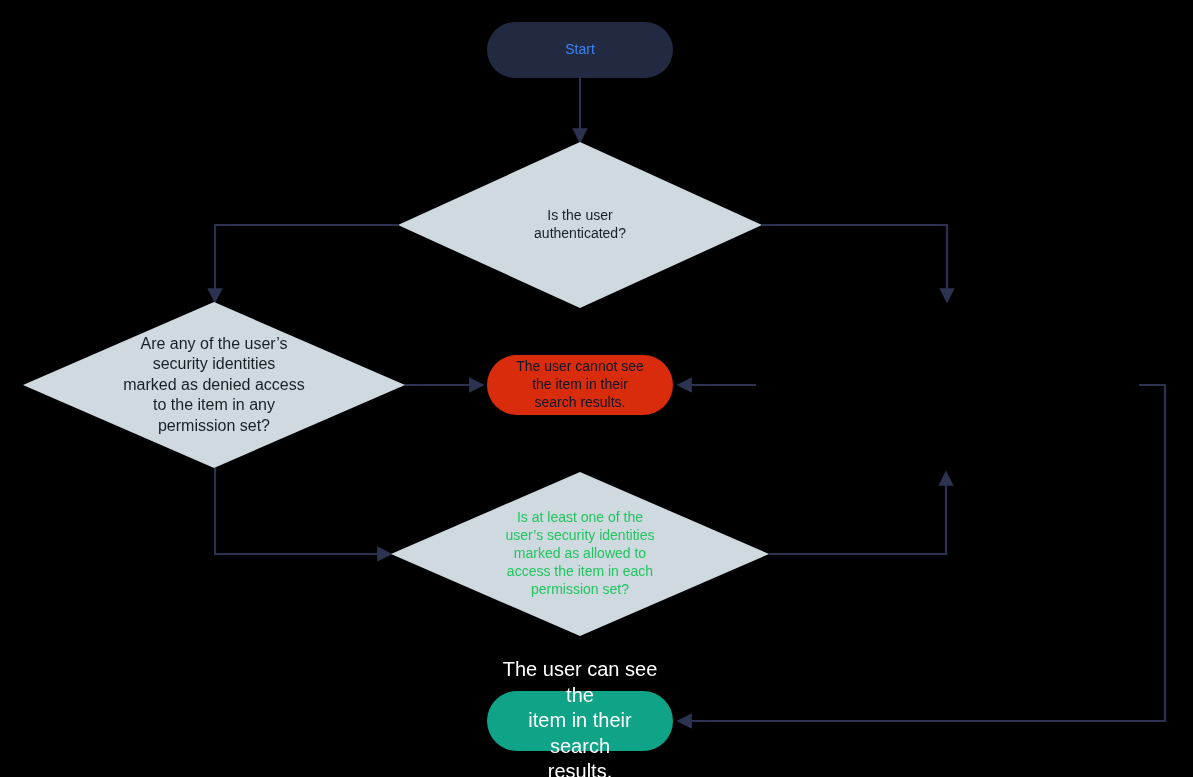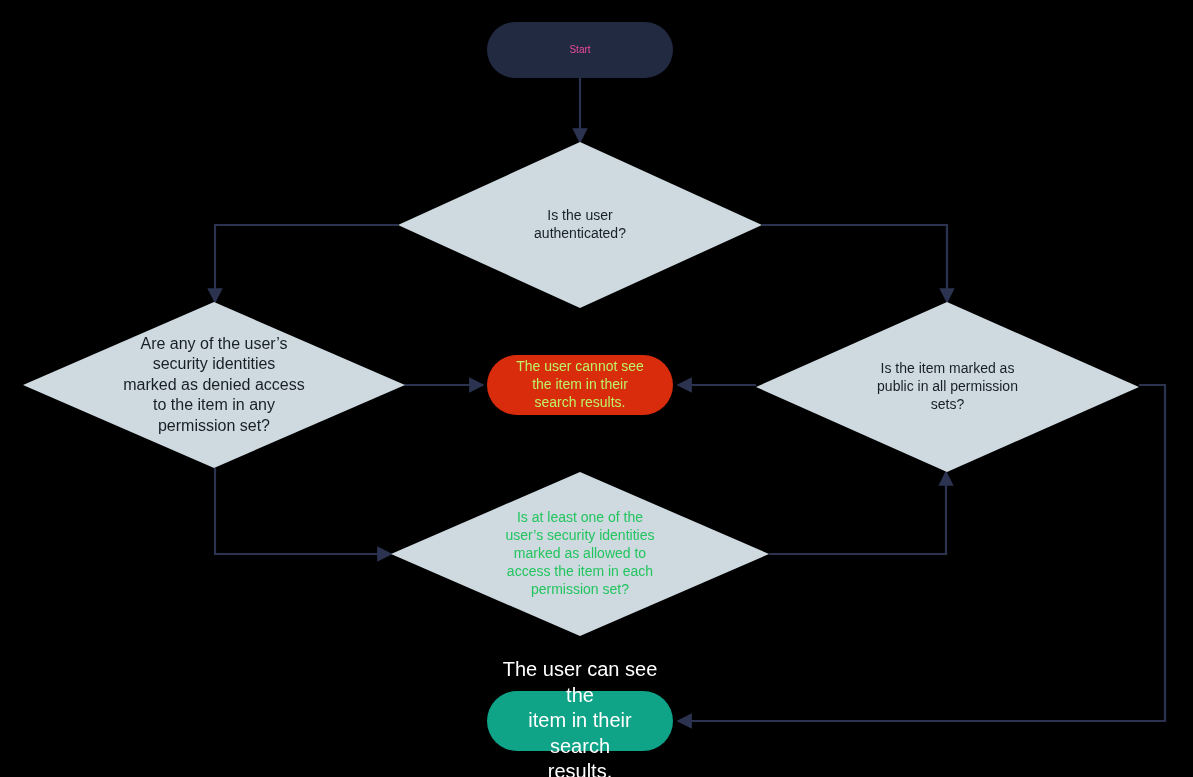--- a/index.html
+++ b/index.html
@@ -83,21 +83,21 @@
       <path d="M 762,225 L 947,225 L 947,302"></path>
       <path d="M 404,385 L 483,385"></path>
       <path d="M 756,385 L 678,385"></path>
       <path d="M 215,468 L 215,554 L 391,554"></path>
       <path d="M 769,554 L 946,554 L 946,472"></path>
       <path d="M 1139,385 L 1165,385 L 1165,721 L 678,721"></path>
     </g>
   </svg>
 
   <div class="node terminal" style="left:487px; top:22px; width:186px; height:56px; background:#222a42;">
-    <span class="label" style="color:#ec4899; font-size:10px;text-align:right;">Start</span>
+    <span class="label" style="color:#3b82f6; font-size:14px;text-align:right;">Start</span>
   </div>
 
   <div class="diamond-wrap" style="left:398px; top:142px; width:364px; height:166px;">
     <svg class="diamond-shape" viewBox="0 0 364 166" preserveAspectRatio="none">
       <polygon points="182,0 364,83 182,166 0,83" fill="#ced9e0"></polygon>
     </svg>
     <div class="diamond-text">
       <span class="label" style="color:#182026; font-size:14px;">Is the user
 authenticated?</span>
     </div>
@@ -110,35 +110,25 @@
     <div class="diamond-text">
       <span class="label" style="color:#182026; font-size:16px; max-width:70%;">Are any of the user’s
 security identities
 marked as denied access
 to the item in any
 permission set?</span>
     </div>
   </div>
 
   <div class="node terminal" style="left:487px; top:355px; width:186px; height:60px; background:#d82c0d;">
-    <span class="label" style="color:#bef264; font-size:14px;">The user cannot see
+    <span class="label" style="color:#0f172a; font-size:14px;">The user cannot see
 the item in their
 search results.</span>
   </div>
 
-  <div class="diamond-wrap" style="left:756px; top:302px; width:383px; height:170px;">
-    <svg class="diamond-shape" viewBox="0 0 383 170" preserveAspectRatio="none">
-      <polygon points="191,0 383,85 191,170 0,85" fill="#ced9e0"></polygon>
-    </svg>
-    <div class="diamond-text">
-      <span class="label" style="color:#182026; font-size:14px; max-width:66%;">Is the item marked as
-public in all permission
-sets?</span>
-    </div>
-  </div>
 
   <div class="diamond-wrap" style="left:391px; top:472px; width:378px; height:164px;">
     <svg class="diamond-shape" viewBox="0 0 378 164" preserveAspectRatio="none">
       <polygon points="189,0 378,82 189,164 0,82" fill="#ced9e0"></polygon>
     </svg>
     <div class="diamond-text">
       <span class="label" style="color:#22c55e; font-size:14px; max-width:70%;">Is at least one of the
 user’s security identities
 marked as allowed to
 access the item in each

